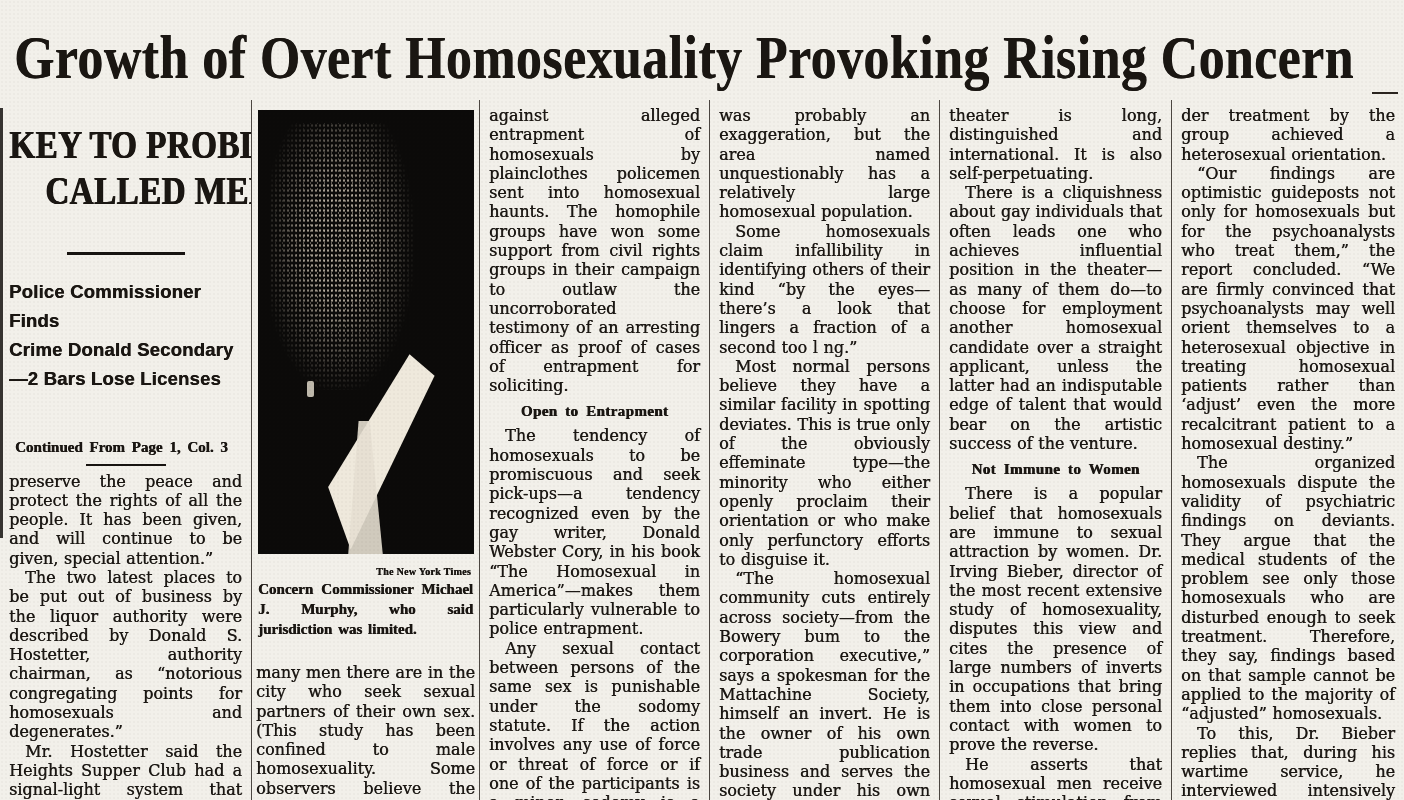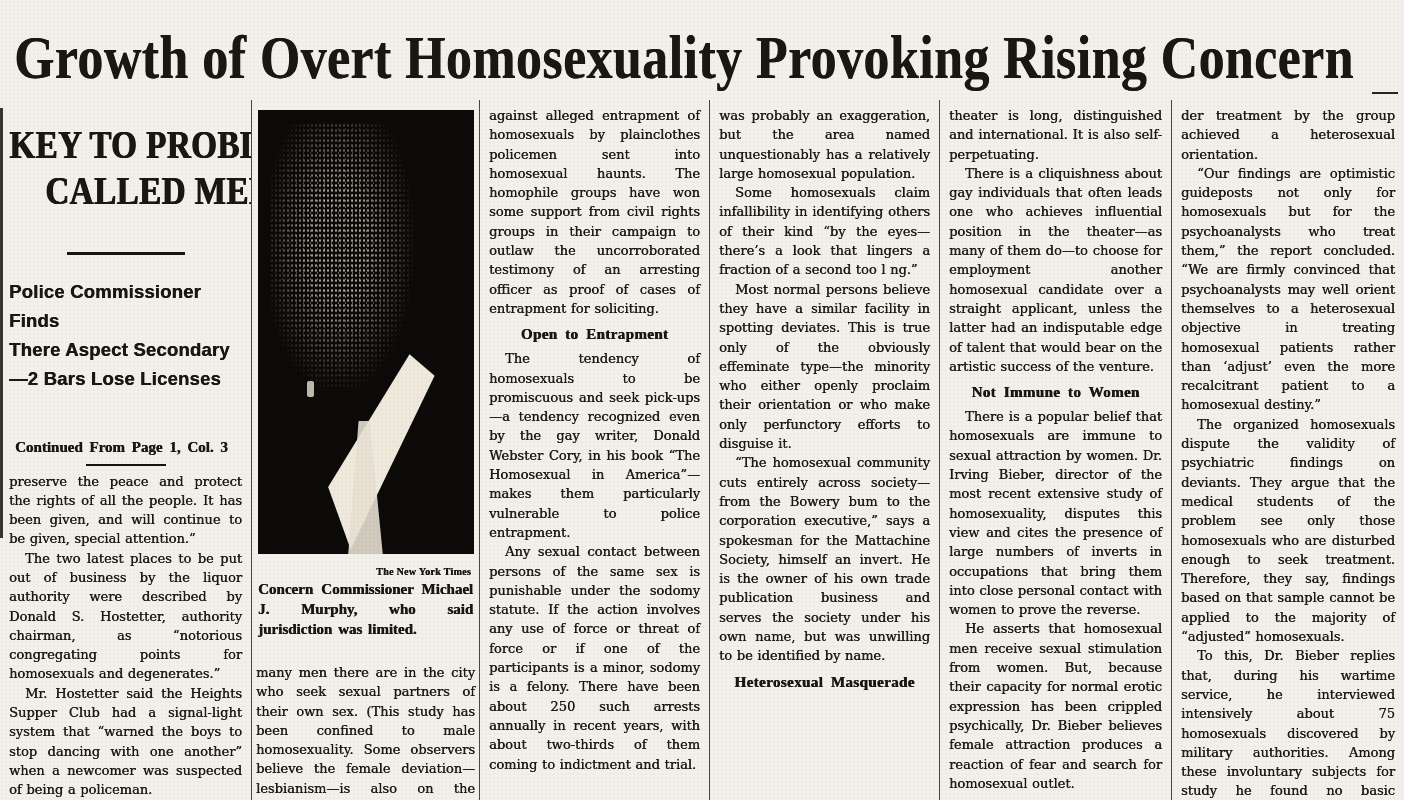--- a/index.html
+++ b/index.html
@@ -27,21 +27,21 @@
   .columns{position:absolute;top:100px;left:0;right:0;bottom:0;display:flex;}
   .col{box-sizing:border-box;padding:6px 9px 0 9px;border-right:1.6px solid rgba(32,27,22,.8);overflow:hidden;}
   .col.c1{width:252px;}
   .col.c2{width:228px;padding-left:4px;padding-right:4px;}
   .col.c3{width:230px;}
   .col.c4{width:230px;}
   .col.c5{width:232px;}
   .col.c6{width:232px;border-right:none;}
 
   .col p{
-    margin:0;font-size:13px;line-height:19.3px;text-align:justify;
+    margin:0;font-size:16px;line-height:19.3px;text-align:justify;
     text-indent:16px;text-shadow:.4px 0 0 rgba(26,22,18,.85);
     word-spacing:.5px;
   }
   .col p.noindent{text-indent:0;}
 
   .kicker{height:112px;margin-top:16px;}
   .kicker .kl{
     font:700 33px "Liberation Serif", serif;line-height:46px;white-space:nowrap;
     transform:scaleY(1.22);transform-origin:0 50%;
     text-shadow:1px 0 0 currentColor, .5px 0 0 currentColor;
@@ -108,21 +108,21 @@
 <div class="columns">
 
   <div class="col c1">
     <div class="kicker">
       <div class="kl">KEY TO PROBLEM</div>
       <div class="kl kl2">CALLED MEDICAL</div>
     </div>
     <div class="rule"></div>
     <div class="deck">
       <div>Police Commissioner Finds</div>
-      <div>There Aspect Secondary</div>
+      <div>Crime Donald Secondary</div>
       <div>—2 Bars Lose Licenses</div>
     </div>
     <div class="continued">Continued From Page 1, Col. 3</div>
     <div class="mini-rule"></div>
     <p class="noindent">preserve the peace and protect the rights of all the people. It has been given, and will continue to be given, special attention.”</p>
     <p>The two latest places to be put out of business by the liquor authority were described by Donald S. Hostetter, authority chairman, as “notorious congregating points for homosexuals and degenerates.”</p>
     <p>Mr. Hostetter said the Heights Supper Club had a signal-light system that “warned the boys to stop dancing with one another” when a newcomer was suspected of being a policeman.</p>
   </div>
 
   <div class="col c2">

